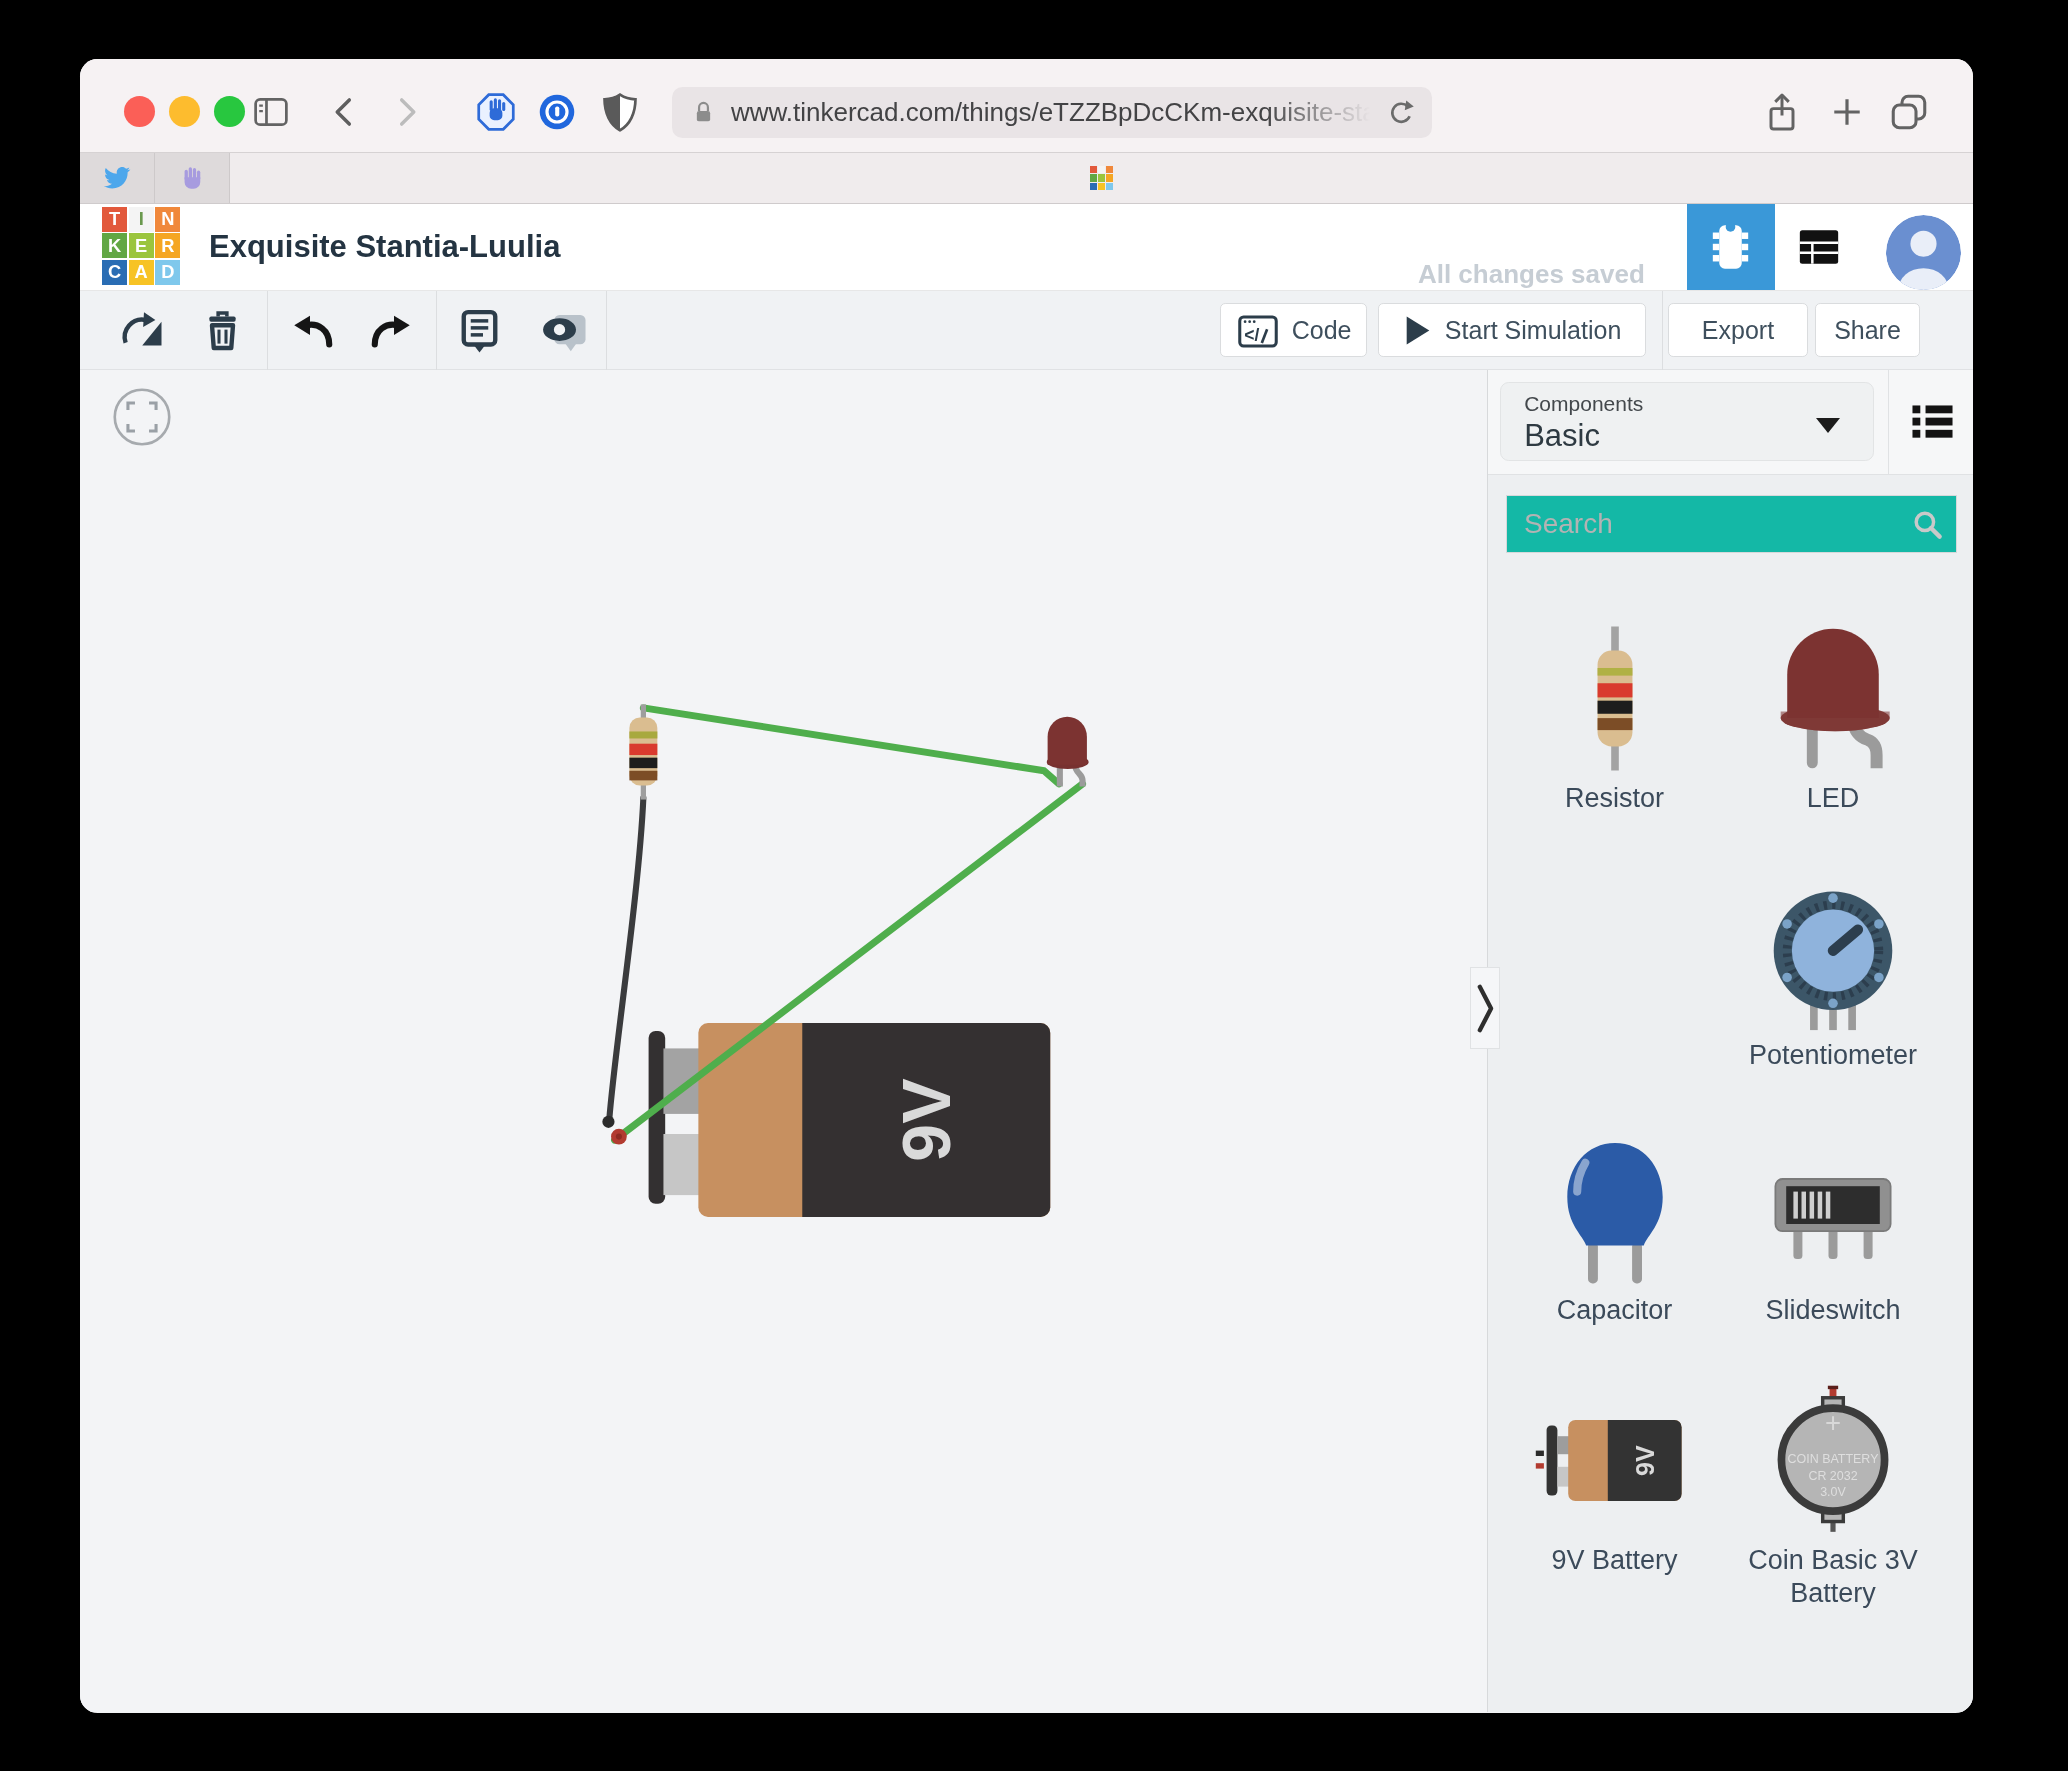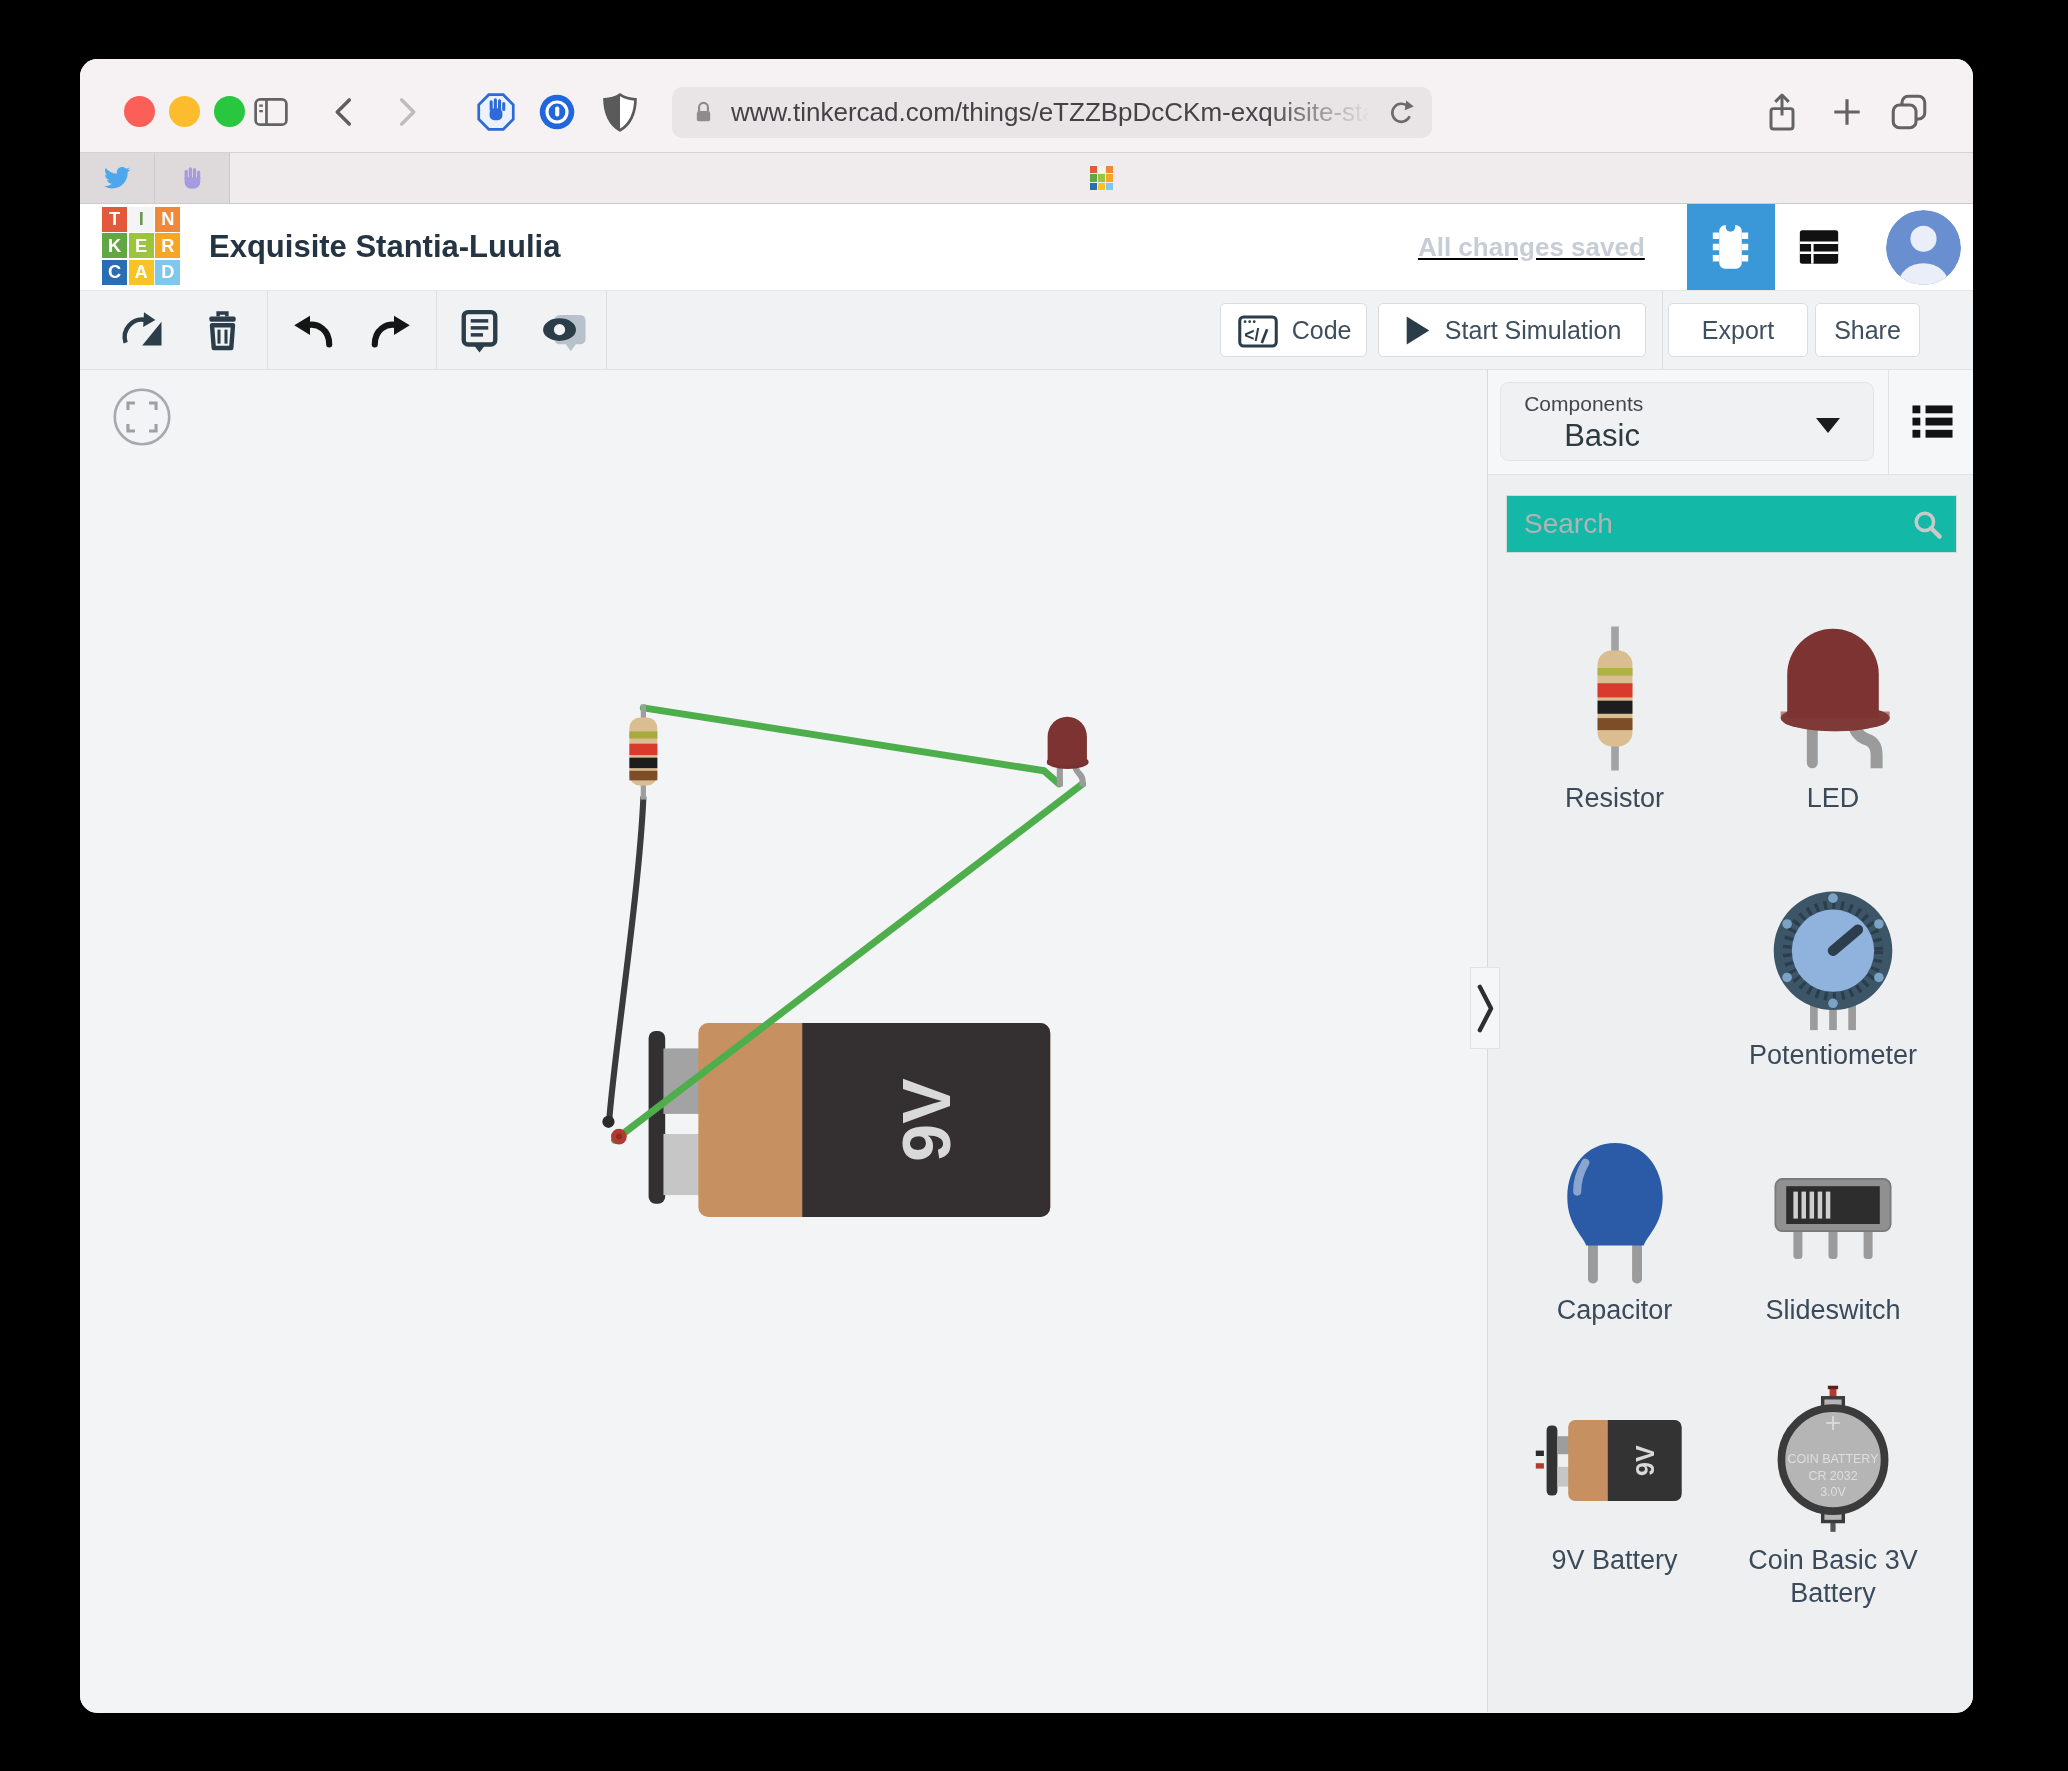--- a/index.html
+++ b/index.html
@@ -25,21 +25,21 @@
 
   
   .tcheader { height:87px; background:#fff; border-bottom:0.9px solid #e7e7e7; display:flex; align-items:center; position:relative; }
   .tclogo { width:81px; height:81px; margin-left:22px; display:grid; grid-template-columns:repeat(3,25px); grid-template-rows:repeat(3,25px); gap:1.7px; }
   .tclogo b { display:flex; align-items:center; justify-content:center; font-size:18.3px; color:#fff; font-weight:bold; }
   .t1{background:#e2593c}.t2{background:#f4f4f4;color:#6a994e!important}.t3{background:#f0883b}
   .t4{background:#62a744}.t5{background:#9bc53d}.t6{background:#f5a623}
   .t7{background:#2a6db4}.t8{background:#f7c325}.t9{background:#7fc8ec}
   .tclogo .t2 { color:#6a994e; }
   .doc-title { font-size:31px; font-weight:bold; color:#243442; margin-left:26px; }
-  .hdr-right { margin-left:auto; display:flex; align-items:center; height:100%;text-decoration:underline; }
+  .hdr-right { margin-left:auto; display:flex; align-items:flex-end; height:100%; }
   .save-status { color:#c6cdd4; font-size:26px; font-weight:bold; margin-right:42px; }
   .hdr-btn { width:88px; height:86px; display:flex; align-items:center; justify-content:center; }
   .hdr-btn.blue { background:#3a98d8; }
   .avatar { width:75px; height:75px; border-radius:50%; overflow:hidden; margin:0 12.2px 0 23px; }
 
   
   .tctoolbar { height:79px; background:#f0f2f4; border-bottom:0.9px solid #e0e2e4; position:relative; }
   .tb-ic { position:absolute; top:15px; width:49px; height:49px; }
   .tb-div { position:absolute; top:0; width:0.9px; height:79px; background:#dcdee0; }
   .tb-btn { position:absolute; top:12.2px; height:54px; background:#fff; border:1.7px solid #dadcde; border-radius:5.2px;
@@ -48,21 +48,21 @@
   
   .main { position:relative; height:1342px; }
   .canvas { position:absolute; left:0; top:0; width:1407px; height:1342px; background:#f3f4f6; }
   .zoomfit { position:absolute; left:33px; top:18.3px; width:58px; height:58px; }
   .circuit { position:absolute; left:0; top:0; }
 
   .side { position:absolute; right:0; top:0; width:486px; height:1342px; background:#edeff1; border-left:0.9px solid #d7d9db; }
   .side-top { height:105px; border-bottom:0.9px solid #e0e2e4; position:relative; background:#f6f7f8; }
   .dropdown { position:absolute; left:12.2px; top:12.2px; width:374px; height:79px; background:#eff1f2; border:0.9px solid #e2e4e5; border-radius:8.7px; padding:8.7px 0 0 23px; }
   .dd-label { font-size:21px; color:#43484c; }
-  .dd-value { font-size:31px; color:#2e3a42; margin-top:1.7px;margin-left:40px; }
+  .dd-value { font-size:31px; color:#2e3a42; margin-top:1.7px; }
   .dd-caret { position:absolute; right:33px; top:35px; width:0; height:0; border-left:12.2px solid transparent; border-right:12.2px solid transparent; border-top:15.7px solid #1c1c1c; }
   .side-top-div { position:absolute; left:400px; top:0; width:0.9px; height:105px; background:#e0e2e4; }
   .searchwrap { position:absolute; left:17.5px; top:125px; width:451px; height:58px; }
   .searchwrap input { width:100%; height:100%; border:1.7px solid #d6d8da; background:#14b8a6; font-size:28px; color:#444; padding:0 52px 0 17.5px; outline:none; font-family:Liberation Sans, sans-serif; }
   .searchwrap input::placeholder { color:#b3b3b3; }
   .search-ic { position:absolute; right:12.2px; top:13px; }
   .card { position:absolute; width:218px; text-align:center; cursor:pointer; }
   .card .lbl { font-size:27px; color:#3b4a5a; margin-top:7px; line-height:33px; }
   .collapse-tab { position:absolute; left:1390px; top:597px; width:30px; height:82px; background:#f5f6f8; border:0.9px solid #e0e2e4; z-index:5; display:flex; align-items:center; justify-content:center; }
   svg { display:block; }

